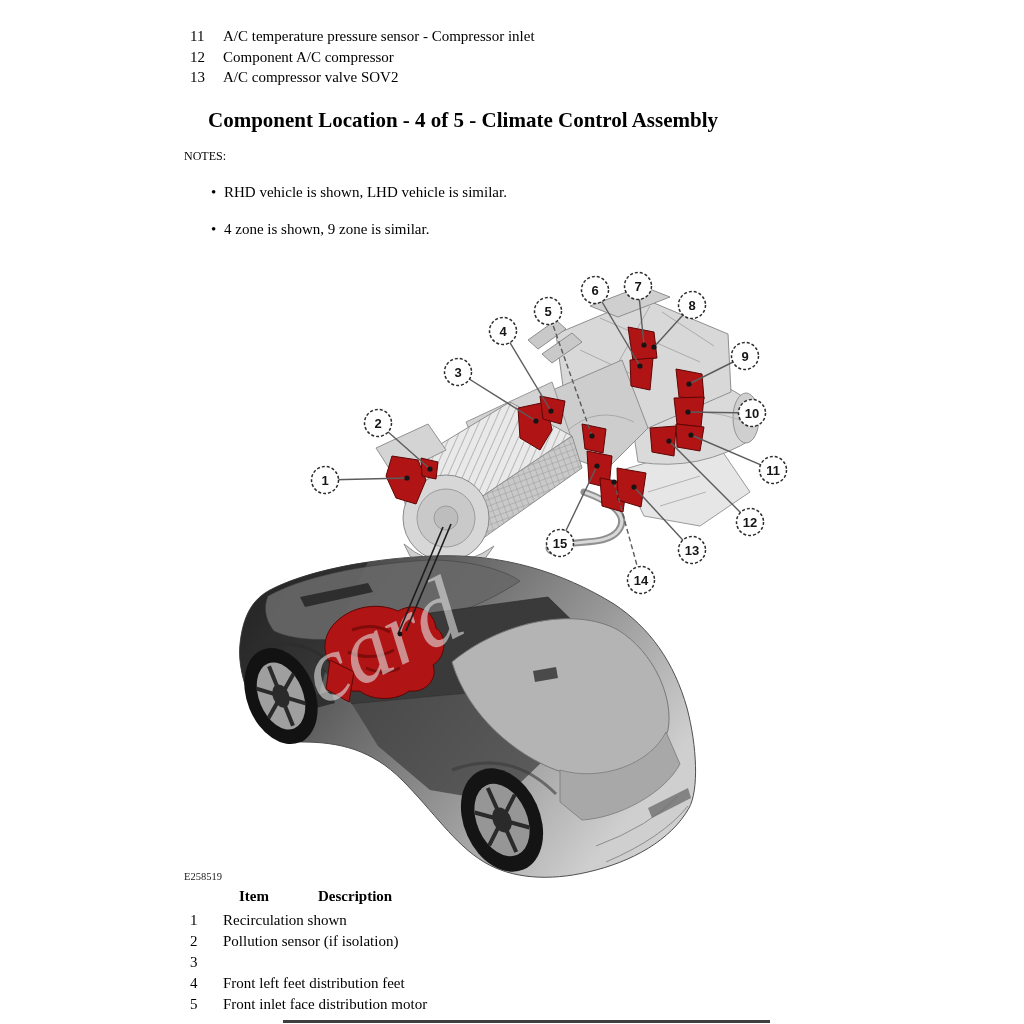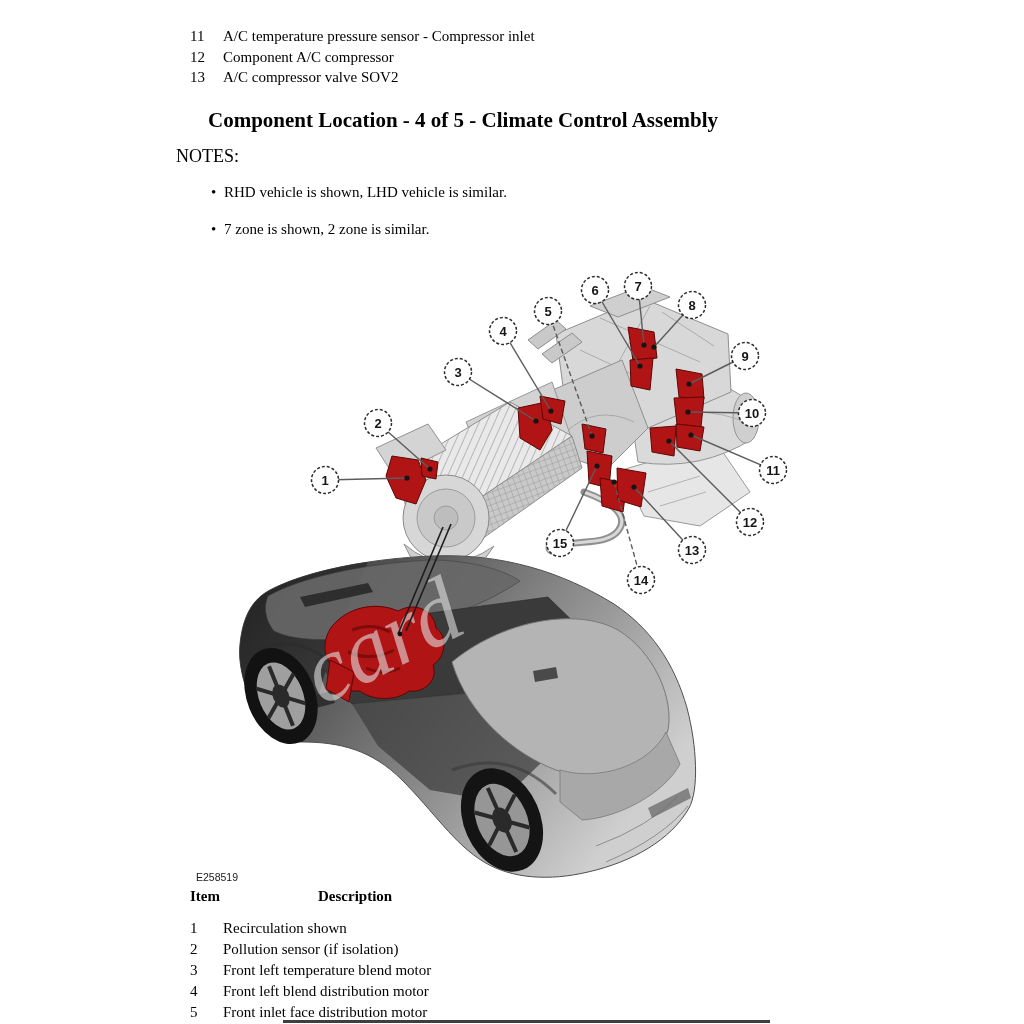--- a/index.html
+++ b/index.html
@@ -8,30 +8,30 @@
     font-family:"Liberation Serif", serif;color:#000;
   }
   .abs{position:absolute;}
   
   #top-list{left:190px;top:26px;font-size:15px;}
   .lrow{display:flex;line-height:20.6px;}
   .lrow .num{width:33px;}
   
   #heading{left:192px;top:107px;font-size:21px;font-weight:bold;line-height:27px;white-space:nowrap;margin-left:16px;}
   
-  #notes-label{left:176px;top:146px;font-size:18px;line-height:20px;font-family:Liberation Serif, serif;}
+  #notes-label{left:184px;top:146px;font-size:12px;line-height:20px;font-family:Liberation Serif, serif;}
   #notes{left:211px;top:182px;font-size:15px;}
   .note{display:flex;line-height:20px;margin-bottom:17px;}
   .note .bullet{width:13px;}
   
   #figure{left:0;top:0;pointer-events:none;}
-  #figure-code{left:196px;top:871px;font-size:10.5px;font-family:Liberation Sans, sans-serif;color:#1a1a1a;}
+  #figure-code{left:184px;top:871px;font-size:10.5px;font-family:Liberation Serif, serif;color:#1a1a1a;}
   
   #comp-table{left:190px;top:886px;font-size:15px;}
-  .thead{display:flex;font-weight:bold;line-height:21px;margin-bottom:11px;}
+  .thead{display:flex;font-weight:bold;line-height:21px;margin-bottom:3px;text-align:center;}
   .thead .th-item{width:128px;}
   .trow{display:flex;line-height:21px;}
   .trow .num{width:33px;}
   
   #bottom-bar{left:283px;top:1020px;width:487px;height:3px;background:#3f3f3f;}
   
   .comps polygon{fill:var(--comp-red,#b01414);stroke:var(--comp-dark,#5e0606);stroke-width:1;}
   .compfill{fill:var(--comp-red,#b01414);stroke:var(--comp-dark,#5e0606);stroke-width:1;}
 </style>
 </head>
@@ -57,21 +57,21 @@
   <div class="abs" id="heading">Component Location - 4 of 5 - Climate Control Assembly</div>
 
   <div class="abs" id="notes-label">NOTES:</div>
   <div class="abs" id="notes">
       <div class="note">
         <span class="bullet">•</span>
         <span>RHD vehicle is shown, LHD vehicle is similar.</span>
       </div>
       <div class="note">
         <span class="bullet">•</span>
-        <span>7 zone is shown, 2 zone is similar.</span>
+        <span>4 zone is shown, 9 zone is similar.</span>
       </div>
     </div>
 
   <svg class="abs" id="figure" width="1024" height="1024" viewBox="0 0 1024 1024">
     <defs>
       <linearGradient id="carGrad" x1="0" y1="0" x2="1" y2="0.55">
         <stop offset="0" stop-color="#262626"></stop>
         <stop offset="0.35" stop-color="#5f5f5f"></stop>
         <stop offset="0.7" stop-color="#9a9a9a"></stop>
         <stop offset="1" stop-color="#cfcfcf"></stop>
@@ -275,25 +275,24 @@
         <div class="trow">
           <div class="num">1</div>
           <div class="desc">Recirculation shown</div>
         </div>
         <div class="trow">
           <div class="num">2</div>
           <div class="desc">Pollution sensor (if isolation)</div>
         </div>
         <div class="trow">
           <div class="num">3</div>
-          <div class="desc">Front left temperature blend motor</div>
         </div>
         <div class="trow">
           <div class="num">4</div>
-          <div class="desc">Front left blend distribution motor</div>
+          <div class="desc">Front left feet distribution feet</div>
         </div>
         <div class="trow">
           <div class="num">5</div>
           <div class="desc">Front inlet face distribution motor</div>
         </div>
       </div>
   </div>
 
   <div class="abs" id="bottom-bar"></div>
 </div>

